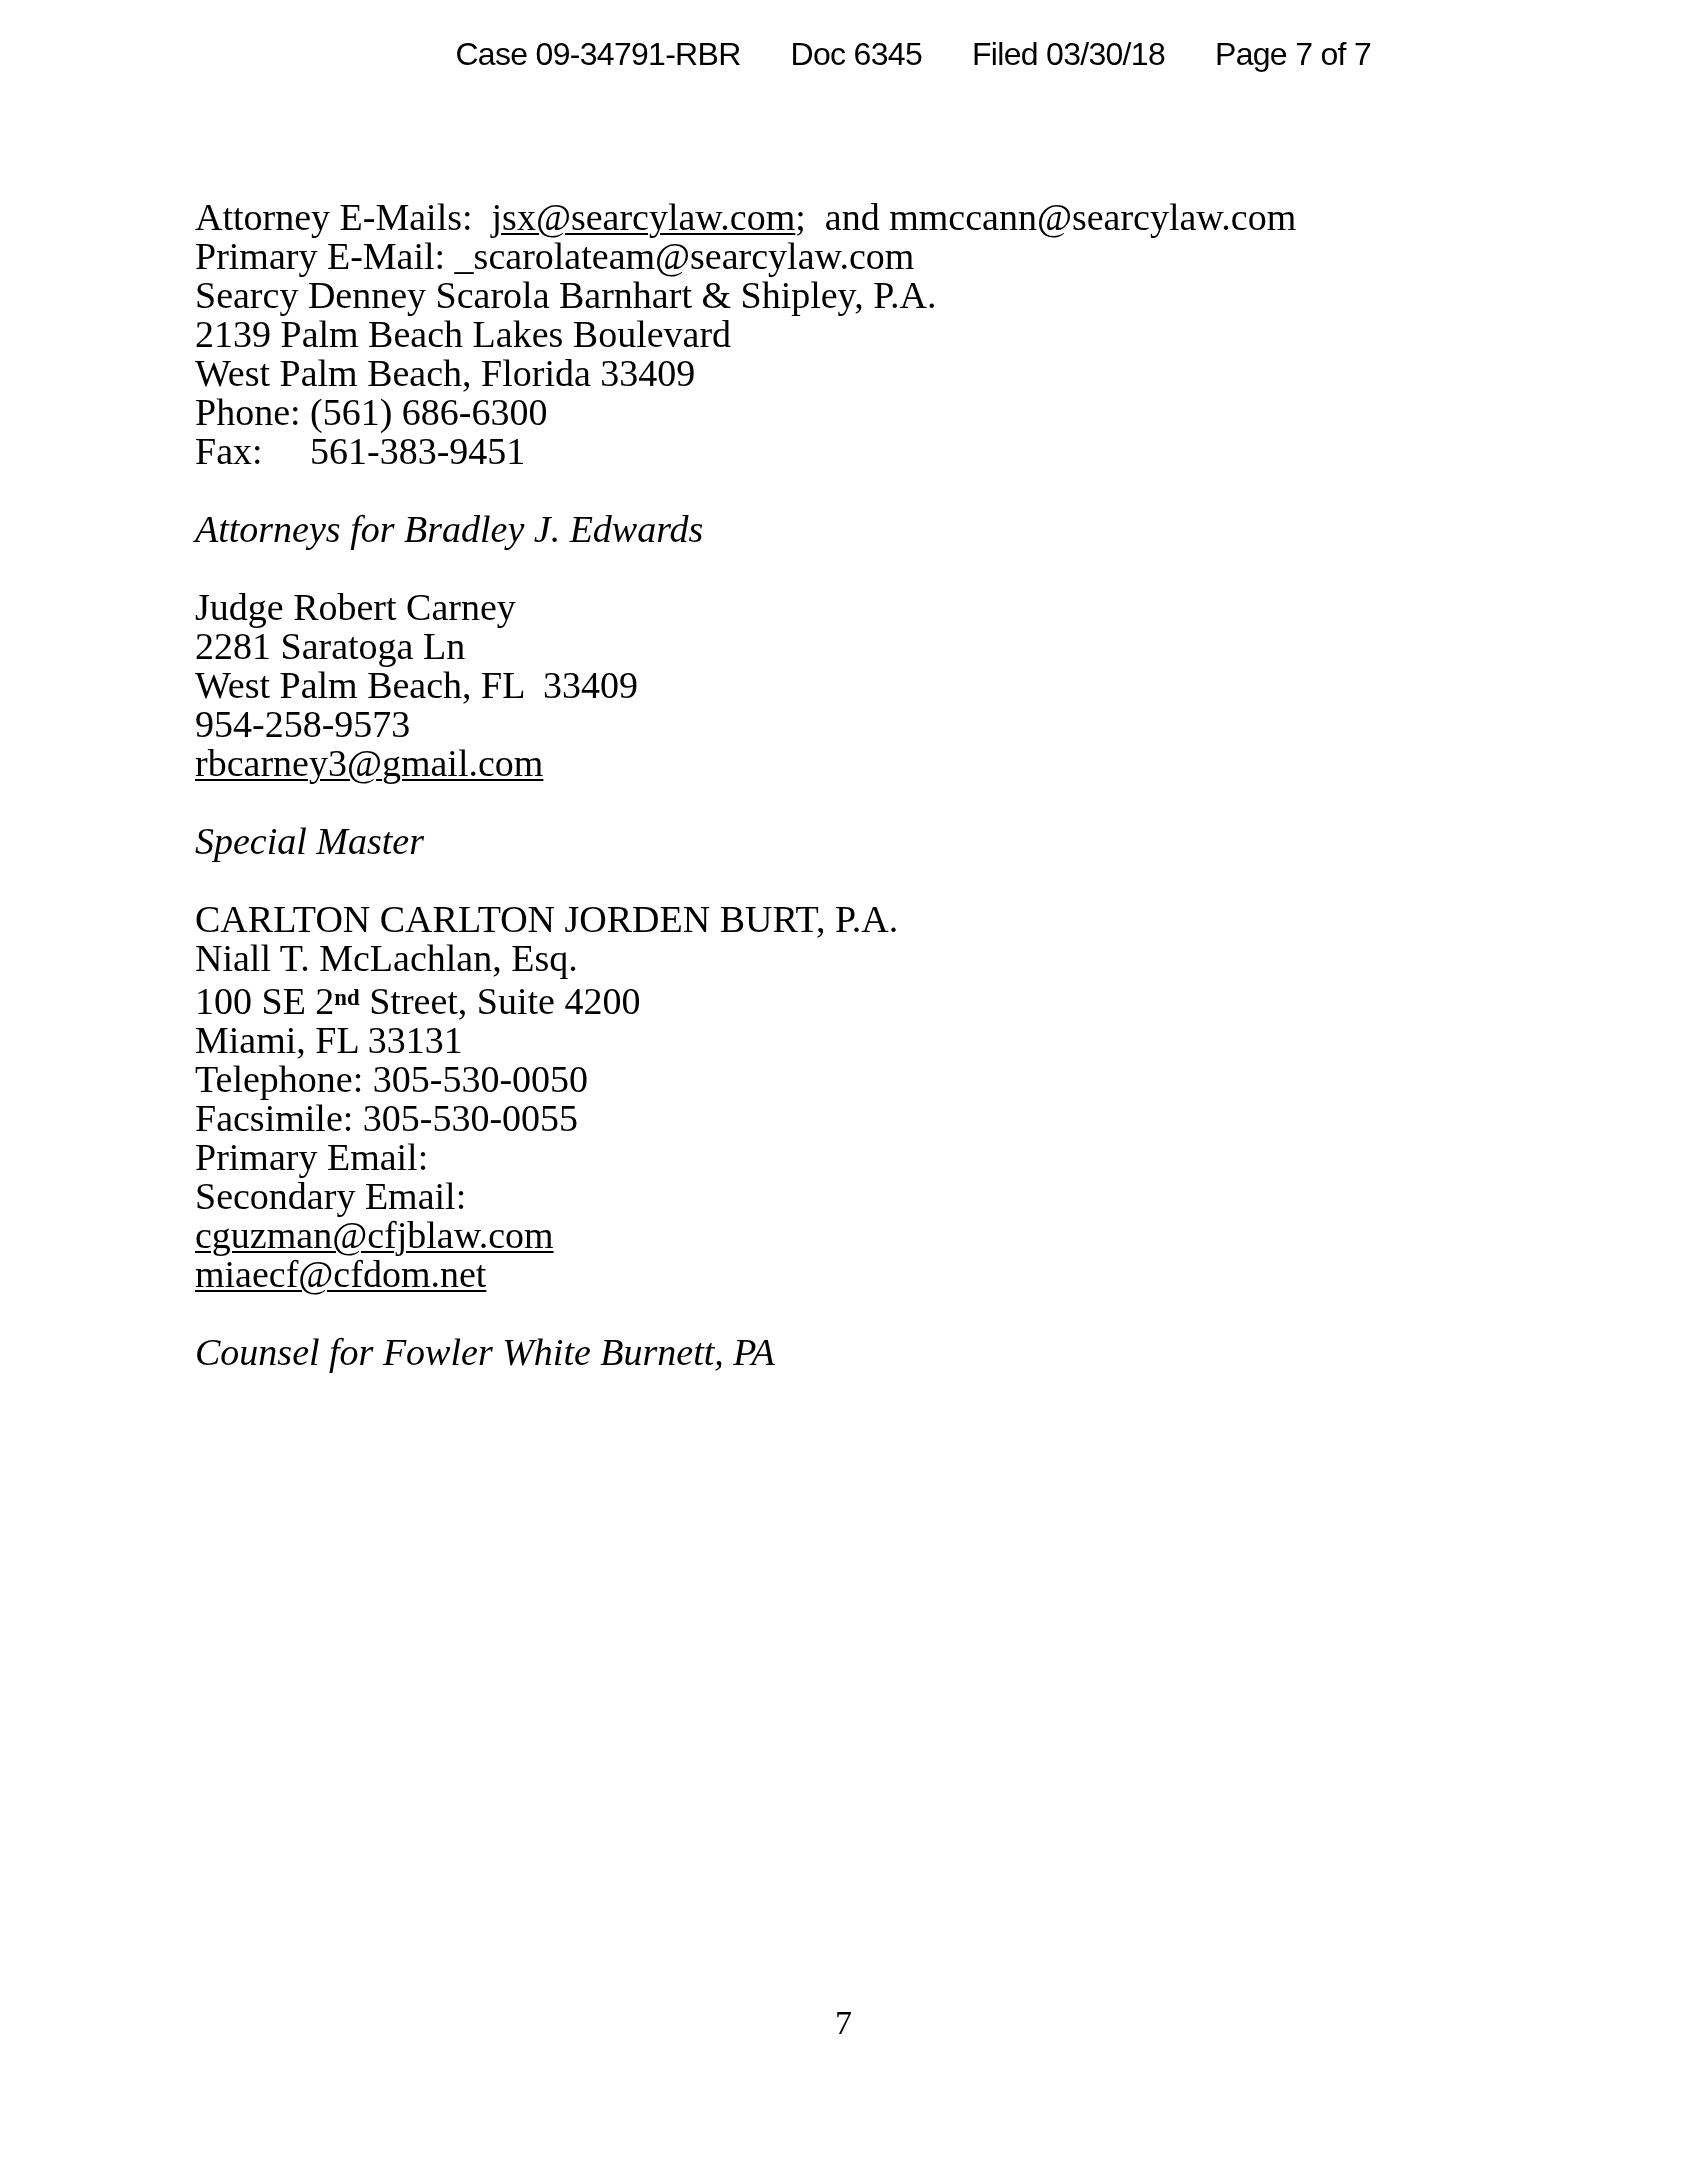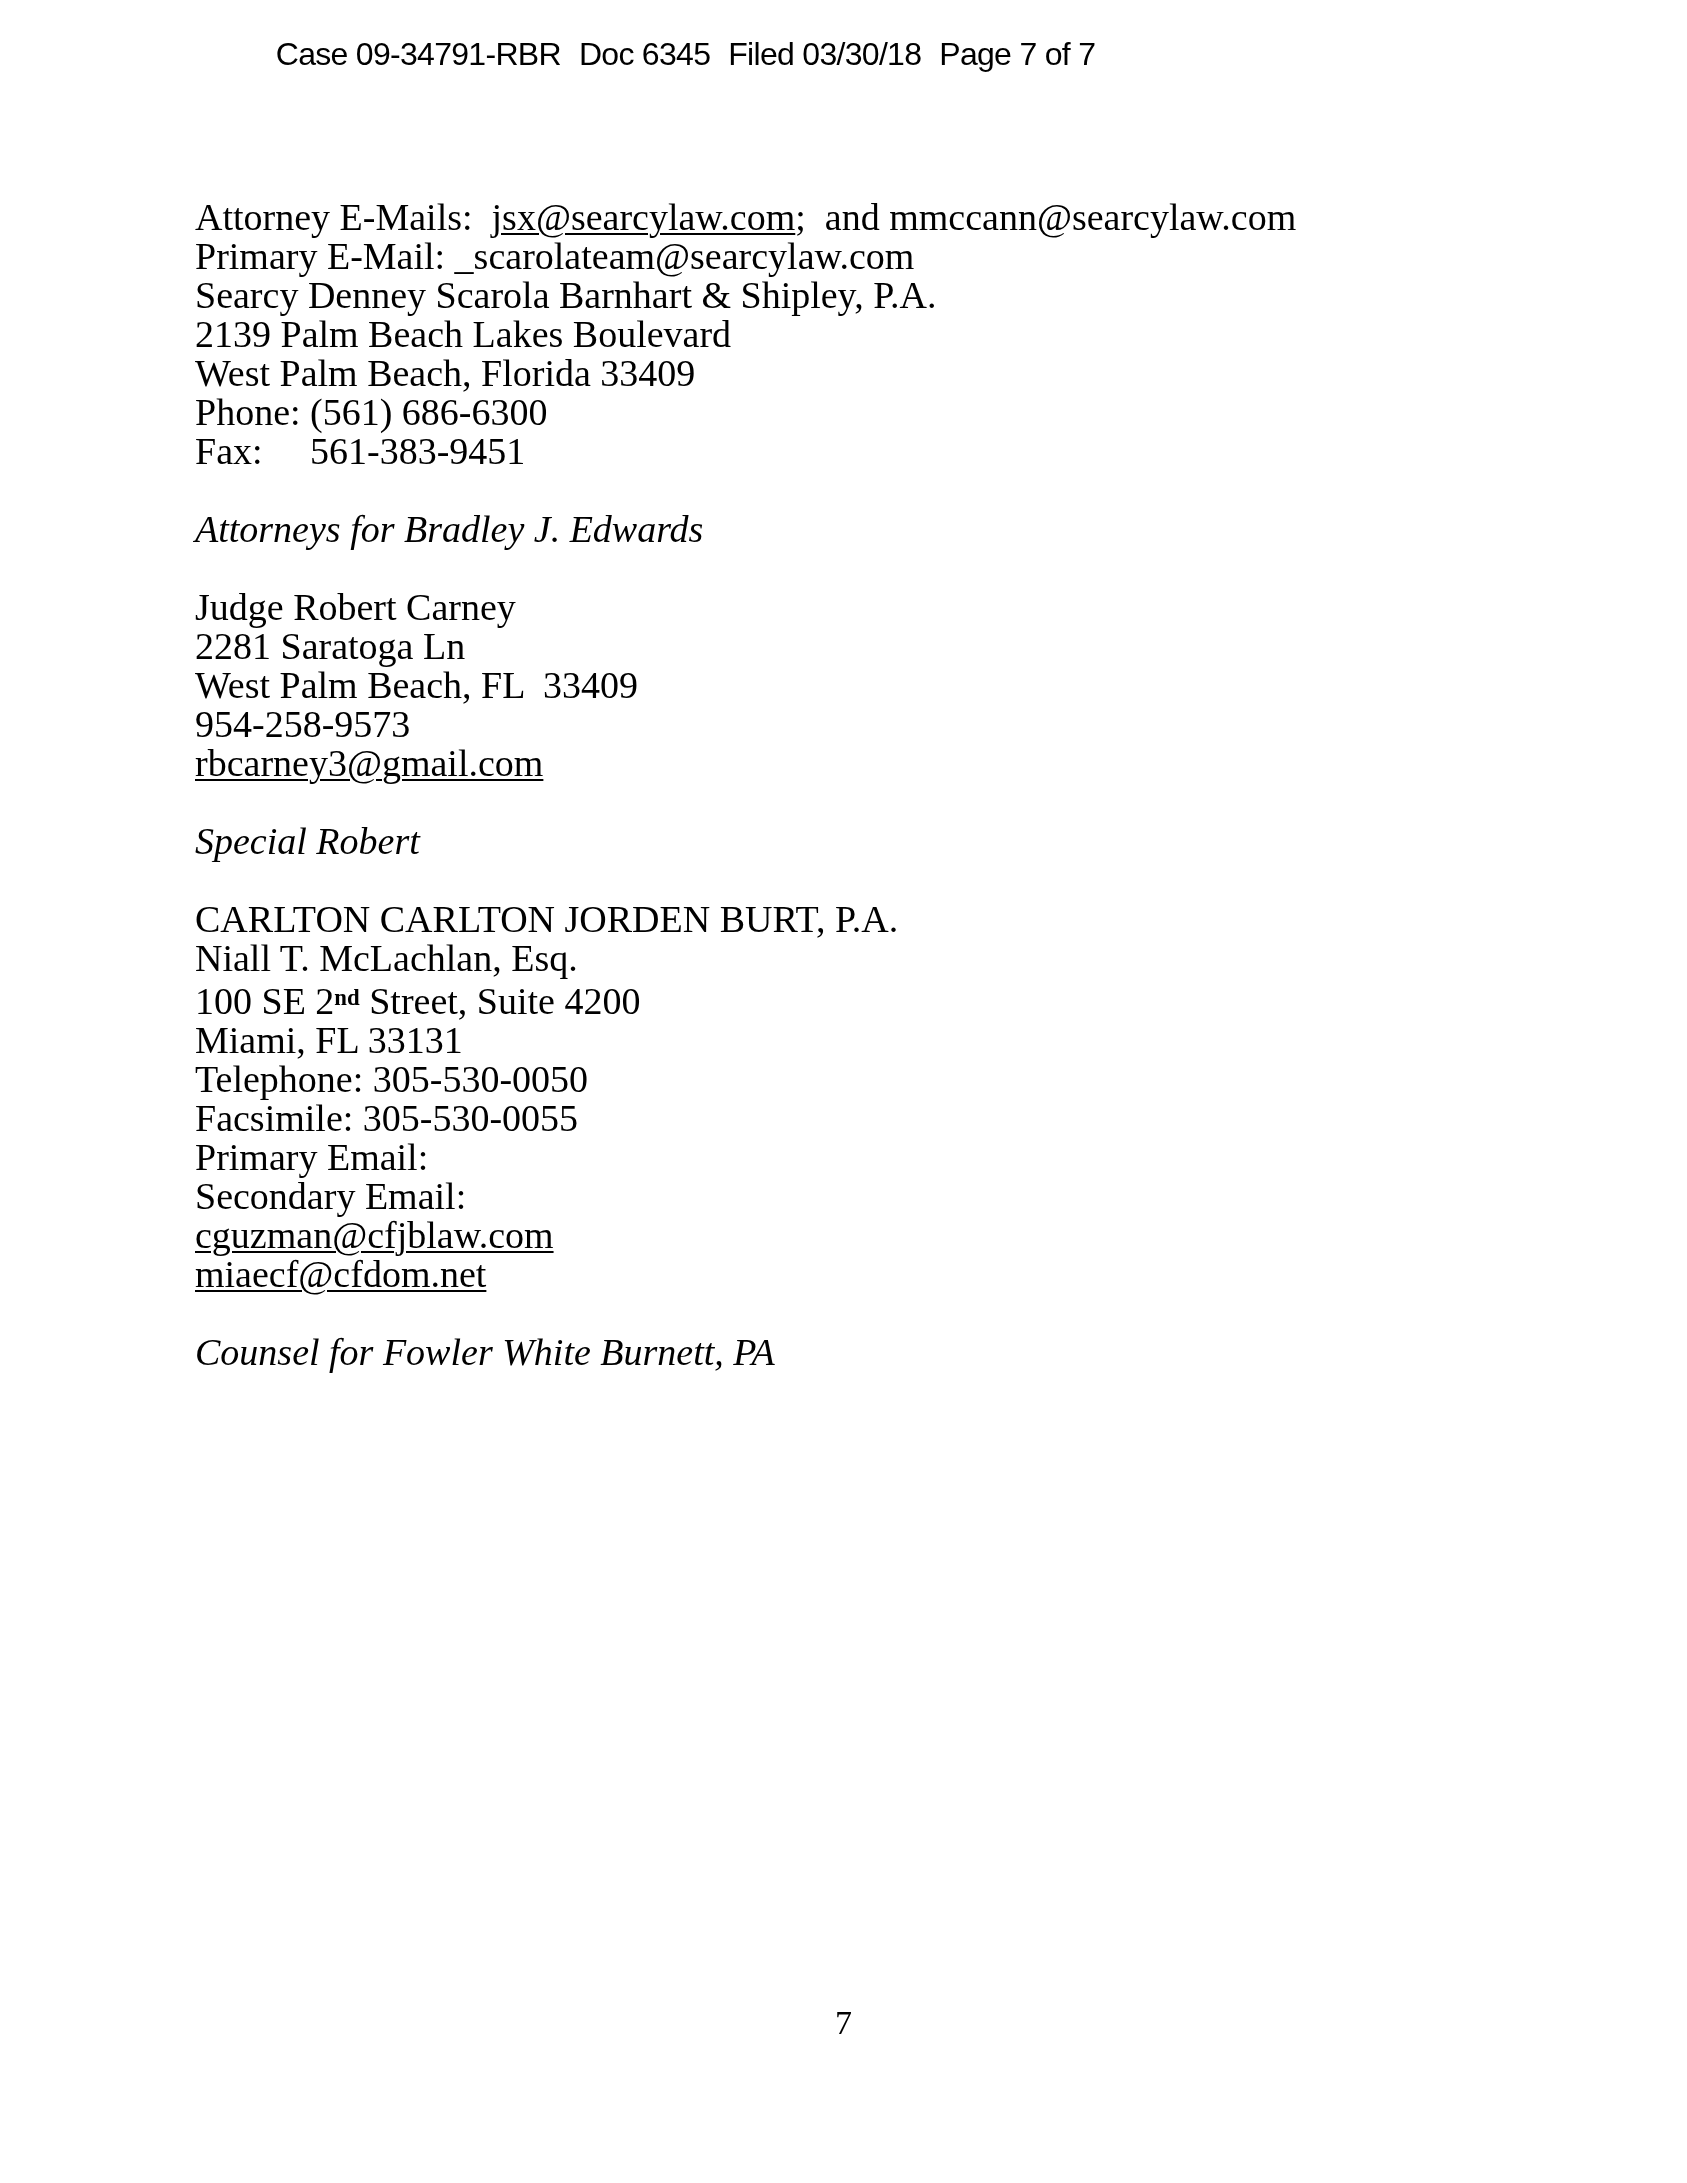--- a/index.html
+++ b/index.html
@@ -15,22 +15,22 @@
     color: #000000;
     overflow: hidden;
   }
   
   .ecf-header {
     position: absolute;
     top: 38px;
     left: 0;
     width: 1371px;
     display: flex;
-    justify-content: center;
-    gap: 18px;
+    justify-content: flex-end;
+    gap: 50px;
     font-family: "Liberation Sans", sans-serif;
     font-size: 32px;
     line-height: 1;
     letter-spacing: -0.7px;
     white-space: nowrap;
   }
   
   .doc-body {
     position: absolute;
     left: 195px;
@@ -94,21 +94,21 @@
       <div class="line"><span class="seg-plain">Fax:     561-383-9451</span></div>
       <div class="line"></div>
       <div class="line"><span class="seg-italic">Attorneys for Bradley J. Edwards</span></div>
       <div class="line"></div>
       <div class="line"><span class="seg-plain">Judge Robert Carney</span></div>
       <div class="line"><span class="seg-plain">2281 Saratoga Ln</span></div>
       <div class="line"><span class="seg-plain">West Palm Beach, FL  33409</span></div>
       <div class="line"><span class="seg-plain">954-258-9573</span></div>
       <div class="line"><span class="seg-link">rbcarney3@gmail.com</span></div>
       <div class="line"></div>
-      <div class="line"><span class="seg-italic">Special Robert</span></div>
+      <div class="line"><span class="seg-italic">Special Master</span></div>
       <div class="line"></div>
       <div class="line"><span class="seg-plain">CARLTON CARLTON JORDEN BURT, P.A.</span></div>
       <div class="line"><span class="seg-plain">Niall T. McLachlan, Esq.</span></div>
       <div class="line"><span class="seg-plain">100 SE 2</span><span class="seg-super">nd</span><span class="seg-plain"> Street, Suite 4200</span></div>
       <div class="line"><span class="seg-plain">Miami, FL 33131</span></div>
       <div class="line"><span class="seg-plain">Telephone: 305-530-0050</span></div>
       <div class="line"><span class="seg-plain">Facsimile: 305-530-0055</span></div>
       <div class="line"><span class="seg-plain">Primary Email:</span></div>
       <div class="line"><span class="seg-plain">Secondary Email:</span></div>
       <div class="line"><span class="seg-link">cguzman@cfjblaw.com</span></div>

